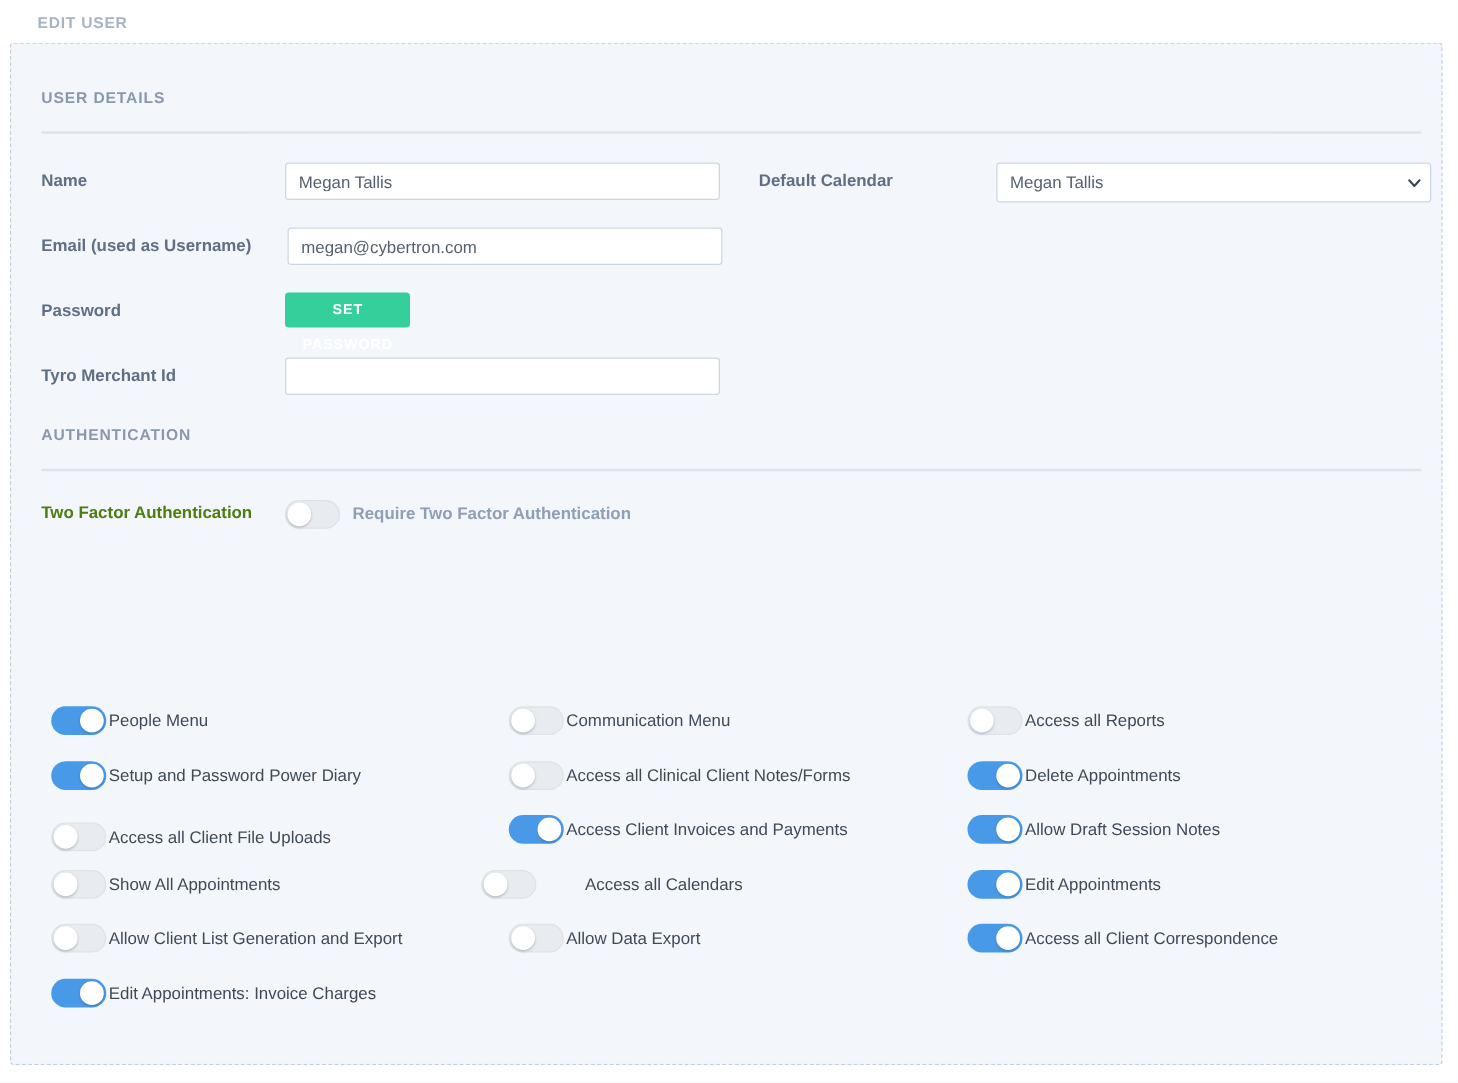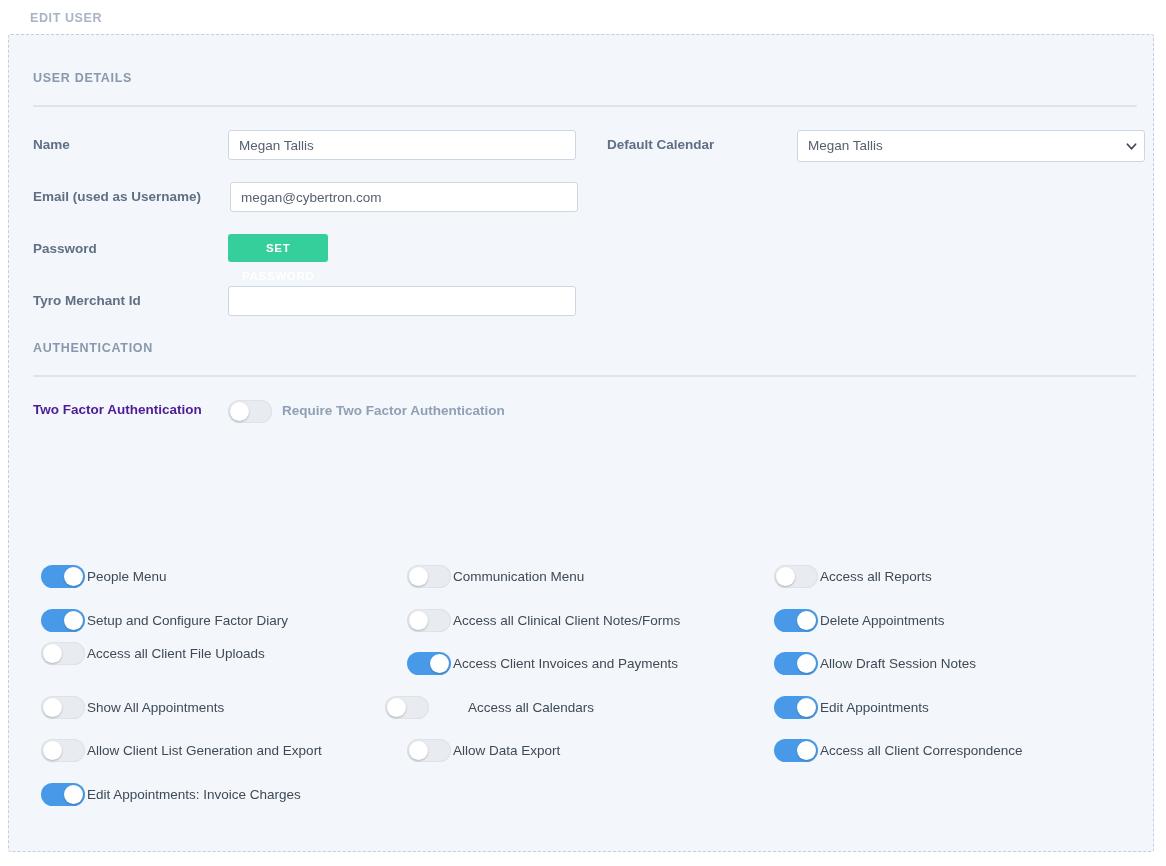--- a/index.html
+++ b/index.html
@@ -172,21 +172,21 @@
     top: 364px;
     width: 600px;
   }
   #row-2fa .twofa-label {
     position: absolute;
     left: 0;
     top: 0;
     width: 170px;
     font-size: 13.5px;
     font-weight: bold;
-    color: #4c1d95;
+    color: #4d7c0f;
     line-height: 21px;
   }
   #row-2fa .toggle-wrap {
     position: absolute;
     left: 195px;
     top: 0;
   }
   .twofa-text {
     font-size: 13.5px;
     font-weight: bold;
@@ -313,23 +313,23 @@
       <span class="feat-item" style="left: 8px; top: 0px;">
         <span class="toggle on">
           <span class="knob"></span>
         </span>
         <span class="feat-label">People Menu</span>
       </span>
       <span class="feat-item" style="left: 8px; top: 43.5px;">
         <span class="toggle on">
           <span class="knob"></span>
         </span>
-        <span class="feat-label">Setup and Configure Factor Diary</span>
-      </span>
-      <span class="feat-item" style="left: 8px; top: 77px;">
+        <span class="feat-label">Setup and Password Power Diary</span>
+      </span>
+      <span class="feat-item" style="left: 8px; top: 93px;">
         <span class="toggle">
           <span class="knob"></span>
         </span>
         <span class="feat-label">Access all Client File Uploads</span>
       </span>
       <span class="feat-item" style="left: 8px; top: 130.5px;">
         <span class="toggle">
           <span class="knob"></span>
         </span>
         <span class="feat-label">Show All Appointments</span>

